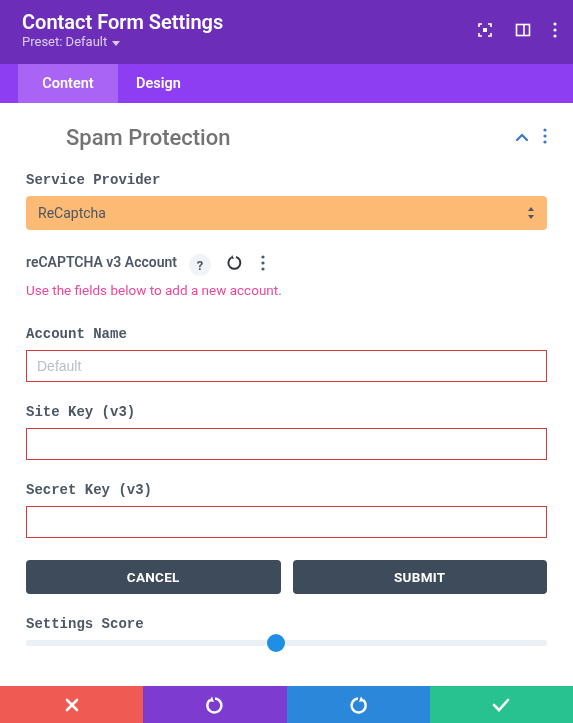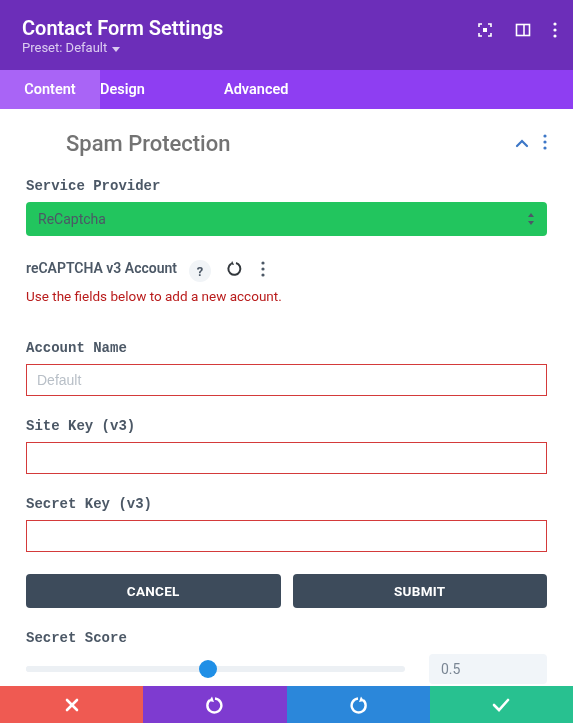--- a/index.html
+++ b/index.html
@@ -1,44 +1,44 @@
 <!DOCTYPE html>
 <html><head>
 <meta charset="utf-8">
 <style>
 * { box-sizing: border-box; margin: 0; padding: 0; }
 body { width: 573px; height: 723px; font-family: -apple-system, BlinkMacSystemFont, "Segoe UI", Roboto, sans-serif; background: #fff; overflow: hidden; position: relative; }
 
-.header { background: #6c2eb9; color: #fff; padding: 16px 22px 14px 22px; position: relative; }
+.header { background: #6c2eb9; color: #fff; padding: 10px 22px 14px 22px; position: relative; }
 .header-title { font-size: 20px; font-weight: 600; }
 .preset-line { font-size: 13px; color: #e1d4f3; opacity: 0.95; }
 .preset-caret { display: inline-block; vertical-align: middle; margin-left: 2px; }
 .header-icons { position: absolute; top: 22px; right: 16px; display: flex; gap: 22px; align-items: center; }
 .header-icons svg { display: block; }
 
 .tabbar { background: #8e3ef2; display: flex; }
-.tab { color: #fff; font-weight: 600; font-size: 14.5px; padding: 11px 0; text-align: center; cursor: pointer; }
+.tab { color: #fff; font-weight: 600; font-size: 14.5px; padding: 11px 0; text-align: center; cursor: pointer; margin-left: 18px; }
 .tab-content { background: #a964f6; width: 100px; }
 .tab-design { width: 124px; text-align: left; }
 .tab-advanced { width: 150px; text-align: left; }
 
 .body { padding: 22px 26px 0 26px; }
 .section-head { display: flex; align-items: center; justify-content: space-between; margin-bottom: 22px; }
 .section-title { color: #737373; font-size: 22px; font-weight: 500; margin-left: 40px; }
 .section-controls { display: flex; align-items: center; gap: 14px; }
 
 .field-label { color: #4c5866; font-size: 14px; font-weight: 600; margin-bottom: 8px; font-family: Liberation Mono, monospace; }
-.select-box { background: #22c55e; border-radius: 4px; display: flex; align-items: center; justify-content: space-between; padding: 9px 12px; font-size: 14px; color: #4c5866; cursor: pointer; margin-bottom: 24px; }
+.select-box { background: #fdba74; border-radius: 4px; display: flex; align-items: center; justify-content: space-between; padding: 9px 12px; font-size: 14px; color: #4c5866; cursor: pointer; margin-bottom: 24px; }
 .updown svg { display: block; }
 
 .sub-row { display: flex; gap: 12px; margin-bottom: 6px; }
 .sub-label { color: #4c5866; font-size: 14px; font-weight: 600; }
 .sub-icons { display: flex; align-items: center; gap: 16px; }
 .sub-icons .circ { width: 22px; height: 22px; border-radius: 11px; background: #f1f4f7; display: flex; align-items: center; justify-content: center; color: #4c5866; font-weight: 700; font-size: 13px; }
-.helper { color: #b91c1c; font-size: 13.5px; margin-bottom: 36px; }
+.helper { color: #ec4899; font-size: 13.5px; margin-bottom: 28px; }
 
 .text-input { width: 100%; height: 32px; border: 1px solid #d43a3a; background: #fff; padding: 6px 10px; font-size: 14px; color: #4c5866; margin-bottom: 22px; outline: none; }
 .text-input::placeholder { color: #b8bfc7; }
 
 .btn-row { display: flex; gap: 12px; margin-bottom: 22px; }
 .dark-btn { flex: 1; background: #3d4b5b; color: #fff; text-align: center; padding: 9px 0; font-size: 13.5px; font-weight: 700; letter-spacing: 0.3px; border-radius: 4px; cursor: pointer; }
 
 .slider-row { display: flex; align-items: center; gap: 24px; margin-top: 8px; }
 .slider-track { position: relative; flex: 1; height: 6px; background: #ecf0f4; border-radius: 3px; }
 .slider-fill { position: absolute; height: 6px; background: #ecf0f4; border-radius: 3px; left: 0; width: 48%; }
@@ -88,21 +88,20 @@
           <circle cx="2" cy="8" r="1.6"></circle>
           <circle cx="2" cy="14" r="1.6"></circle>
         </svg>
     </span>
   </div>
 </div>
 
 <div class="tabbar">
   <div class="tab tab-content">Content</div>
   <div class="tab tab-design">Design</div>
-  <div class="tab tab-advanced">Advanced</div>
 </div>
 
 <div class="body">
 
   <div class="section-head">
     <div class="section-title">Spam Protection</div>
     <div class="section-controls">
       <span>
         <svg width="14" height="10" viewBox="0 0 14 10" fill="none" stroke="#3d77c7" stroke-width="2.2" stroke-linecap="round">
             <path d="M2 7 L7 2 L12 7"></path>
@@ -157,27 +156,26 @@
   <input class="text-input" type="text" style="">
 
   <div class="field-label">Secret Key (v3)</div>
   <input class="text-input" type="text" style="">
 
   <div class="btn-row">
     <div class="dark-btn">CANCEL</div>
     <div class="dark-btn">SUBMIT</div>
   </div>
 
-  <div class="field-label">Secret Score</div>
+  <div class="field-label">Settings Score</div>
   <div class="slider-row">
     <div class="slider-track">
       <div class="slider-fill"></div>
       <div class="slider-thumb"></div>
     </div>
-    <div class="score-box">0.5</div>
   </div>
 
 </div>
 
 <div class="footer">
   <div class="footer-btn fb-red">
     <span>
       <svg width="14" height="14" viewBox="0 0 14 14" stroke="#fff" stroke-width="2.6" stroke-linecap="round">
           <line x1="2" y1="2" x2="12" y2="12"></line>
           <line x1="12" y1="2" x2="2" y2="12"></line>

